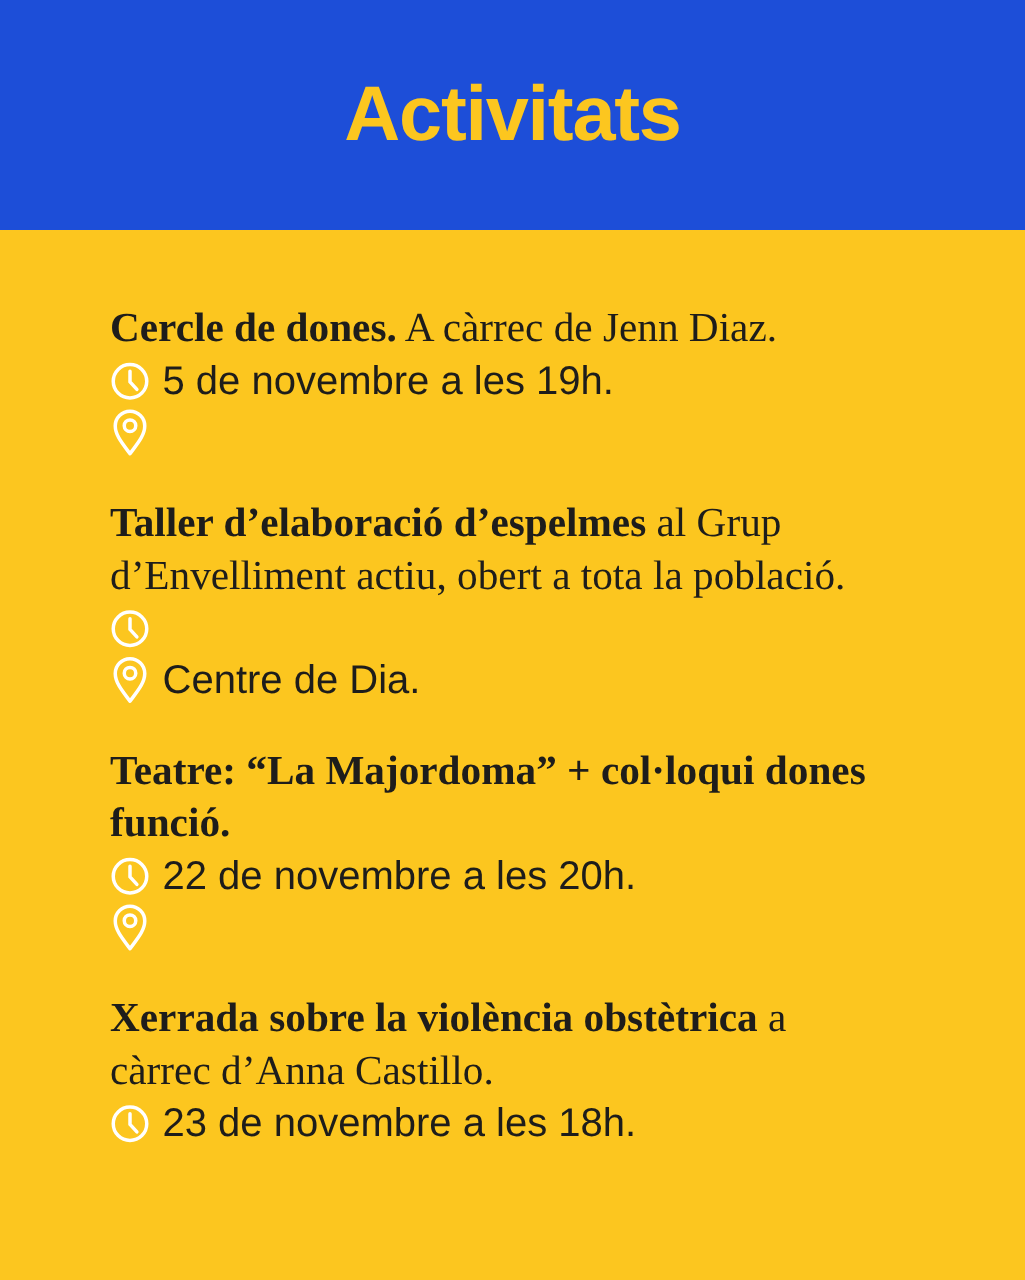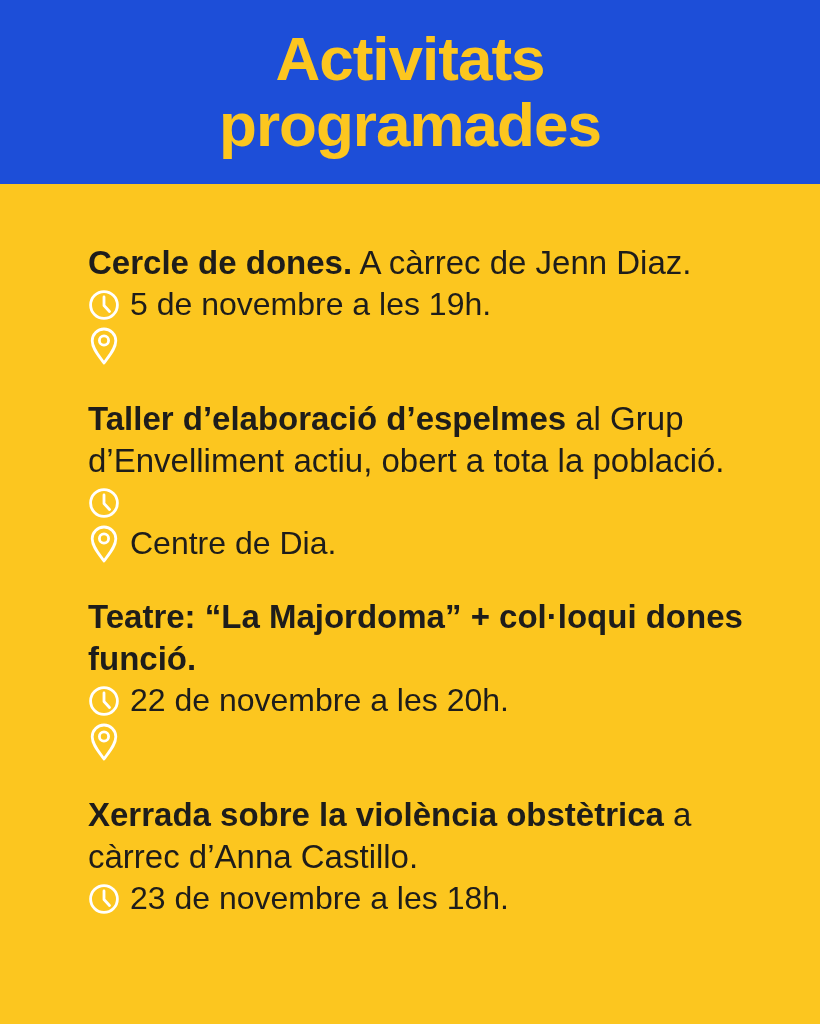--- a/index.html
+++ b/index.html
@@ -38,20 +38,21 @@
   .main {
     flex: 1 1 auto;
     background: #FCC61F;
     padding: 58px 30px 0 88px;
   }
   .event { margin-bottom: 32px; }
   .event-title {
     color: #1E1D1B;
     font-size: 33px;
     line-height: 42px;
+    font-family: Liberation Serif, serif;
   }
   .event-title .title-line {
     display: block;
     white-space: nowrap;
   }
   .event-title strong { font-weight: bold; }
   .detail-row {
     display: flex;
     align-items: center;
     height: 41px;
@@ -73,21 +74,20 @@
     line-height: 41px;
   }
 </style>
 </head>
 <body>
 
 <div class="page">
 
   <div class="header">
     <div class="title-line">Activitats</div>
-    <div class="title-line">programades</div>
   </div>
 
   <div class="main">
     <div>
         <div class="event">
     <div class="event-title">
             <span class="title-line"><strong>Cercle de dones.</strong><span> A càrrec de Jenn Diaz.</span></span>
           </div>
     <div class="detail-row">
       <span class="detail-icon">

